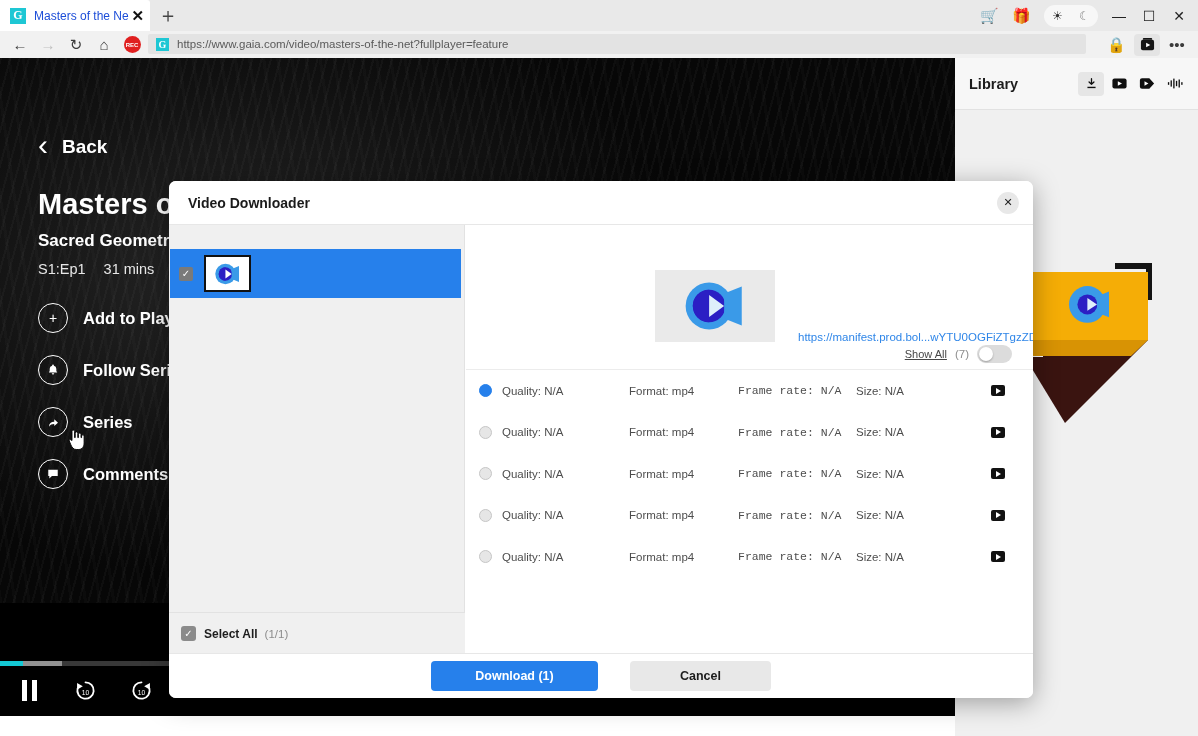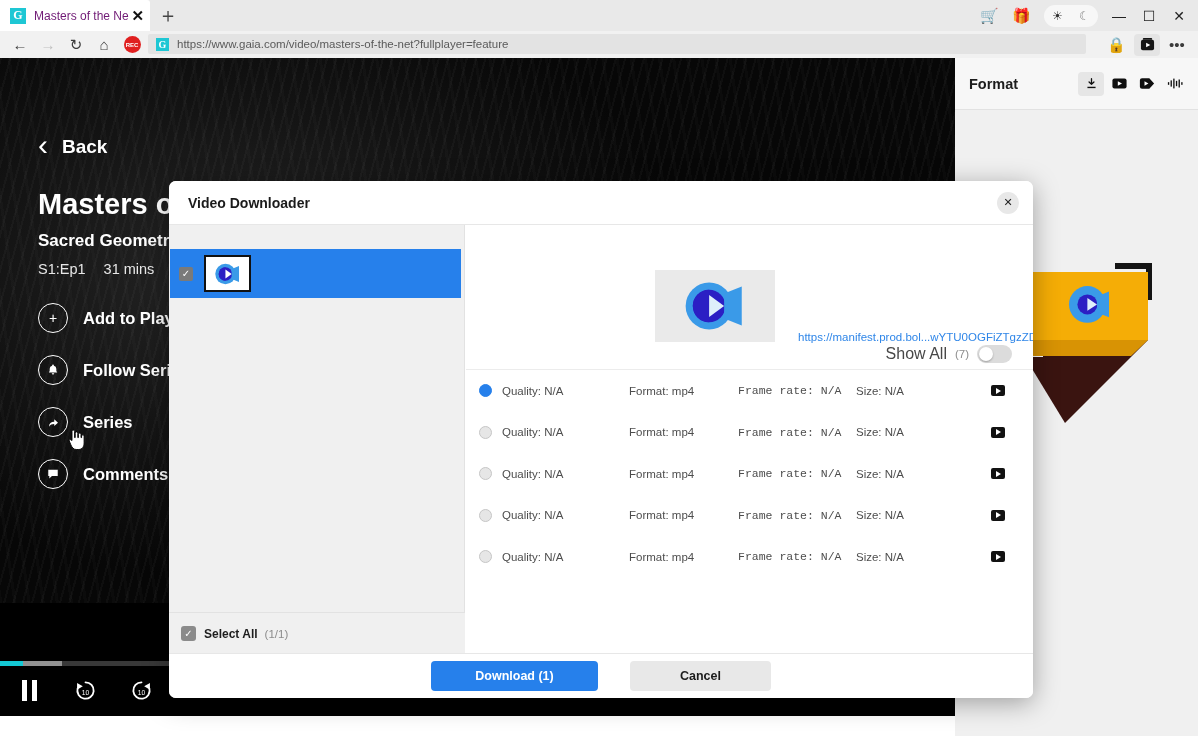--- a/index.html
+++ b/index.html
@@ -33,21 +33,21 @@
     width: 16px; height: 16px;
     background: #1ec7d4;
     color: #ffffff;
     font-size: 12px; font-weight: bold;
     display: flex; align-items: center; justify-content: center;
     font-family: "Liberation Serif", serif;
     flex: 0 0 auto;
   }
   .tab-title {
     margin-left: 8px;
-    font-size: 12px; color: #701a75;
+    font-size: 12px; color: #1d4ed8;
     white-space: nowrap; overflow: hidden;
     flex: 1 1 auto;
   }
   .tab-close {
     font-size: 15px; font-weight: bold; color: #111;
     line-height: 1; margin-left: 2px; cursor: pointer;
     flex: 0 0 auto;
   }
   .tab-new {
     position: absolute; left: 152px; top: 0;
@@ -360,21 +360,21 @@
   }
   .preview-url {
     position: absolute; left: 332px; top: 106px;
     font-size: 11.5px; color: #2f86e8;
     white-space: nowrap; cursor: pointer;
   }
   .showall-row {
     position: absolute; right: 21px; top: 120px;
     display: flex; align-items: center; gap: 8px;
   }
-  .showall-label { font-size: 16px; color: #474747; }
+  .showall-label { font-size: 11px; color: #474747; text-decoration: underline; }
   .showall-count { font-size: 11.5px; color: #8c8c8c; }
   .switch {
     width: 35px; height: 18px; border-radius: 9px;
     background: #dcdcdc; position: relative; cursor: pointer;
   }
   .switch .knob {
     position: absolute; left: 2px; top: 2px;
     width: 14px; height: 14px; border-radius: 50%;
     background: #ffffff;
     box-shadow: 0 1px 2px rgba(0,0,0,0.28);
@@ -580,21 +580,21 @@
             <polygon points="21.8,5.2 21.8,12.2 15.8,8.7" fill="#ffffff"></polygon>
             <text x="13" y="17.5" font-size="7" fill="#ffffff" text-anchor="middle" font-family="Liberation Sans, sans-serif">10</text>
           </svg>
         </div>
       </div>
     </div>
   </div>
 
   <div class="library">
     <div class="library-head">
-      <span class="library-title">Format</span>
+      <span class="library-title">Library</span>
 
       <span class="lib-ico active">
         <svg width="13" height="13" viewBox="0 0 16 16">
           <path d="M8 2v7m0 0L5 6.2M8 9l3-2.8" stroke="#101010" stroke-width="1.6" fill="none" stroke-linecap="round"></path>
           <rect x="3" y="12" width="10" height="1.7" fill="#101010"></rect>
         </svg>
       </span>
       <span class="lib-ico">
         <svg width="15" height="13" viewBox="0 0 18 14">
           <rect x="0.5" y="1" width="17" height="12" rx="2.5" fill="#101010"></rect>

